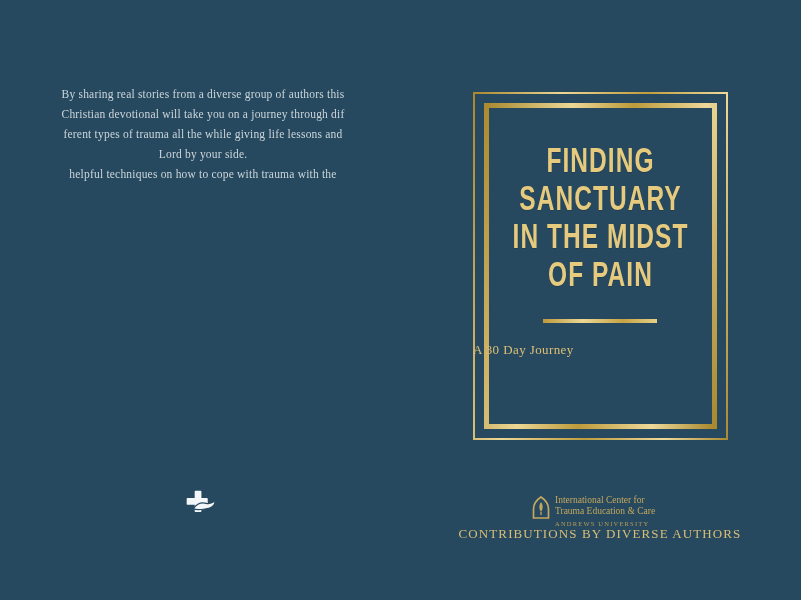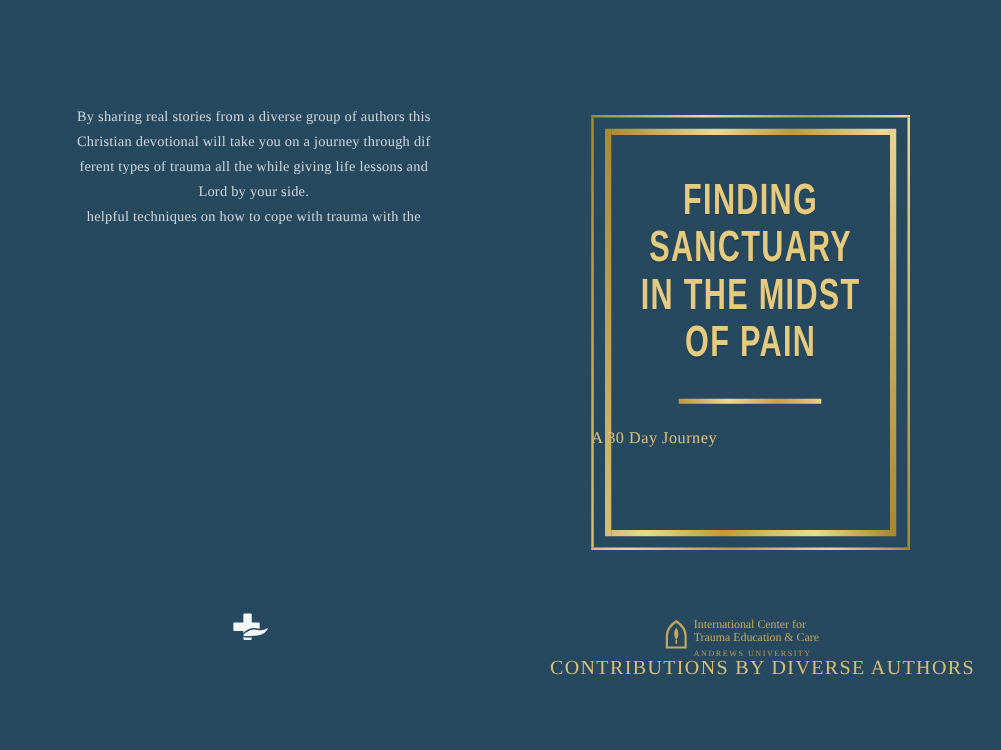--- a/index.html
+++ b/index.html
@@ -121,21 +121,21 @@
     white-space: nowrap;
   }
 
   .footer {
     position: absolute;
     left: 440px;
     top: 526px;
     width: 320px;
     text-align: center;
     color: #d9be76;
-    font-size: 16px;
+    font-size: 13px;
     letter-spacing: 1.1px;
     white-space: nowrap;
   }
 </style>
 </head>
 <body>
 
 <div class="stage">
 
   <div>

